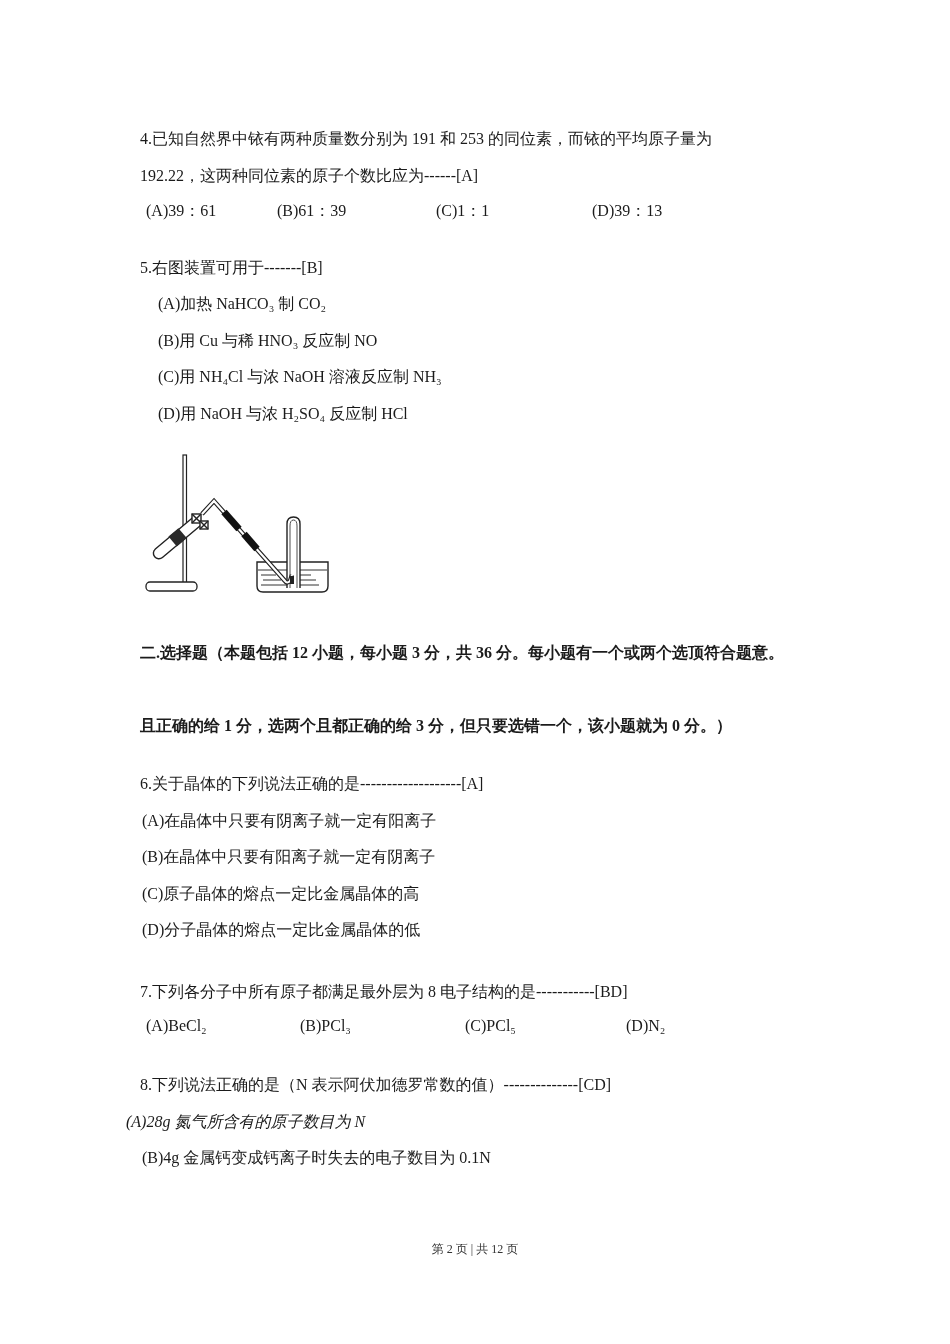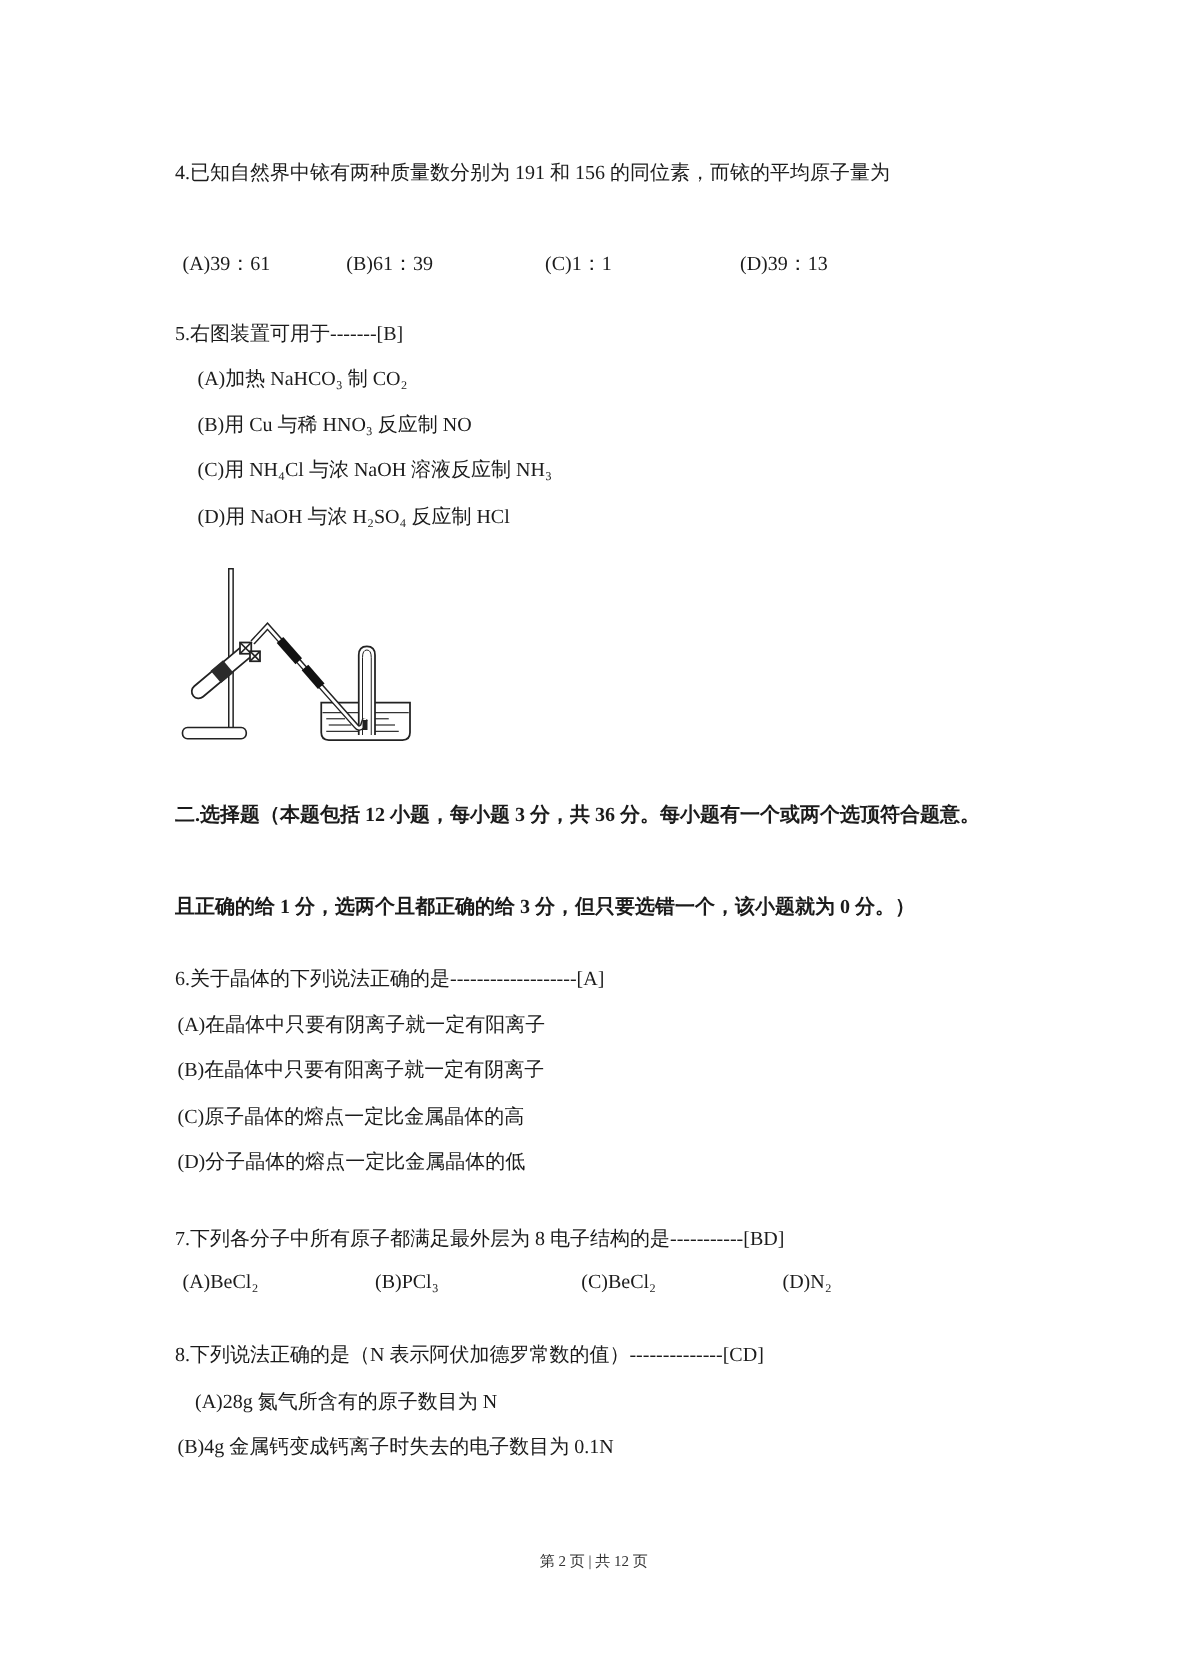--- a/index.html
+++ b/index.html
@@ -38,21 +38,22 @@
     position:absolute;
     left:140px; top:448px;
     width:220px; height:160px;
   }
 </style>
 </head>
 <body>
 
 <div class="page">
 
-  <div class="line" style="left:140px; top:128px;">4.已知自然界中铱有两种质量数分别为 191 和 156 的同位素，而铱的平均原子量为</div>
+  <div class="line" style="left:140px; top:128px;">4.已知自然界中铱有两种质量数分别为 191 和 253 的同位素，而铱的平均原子量为</div>
+  <div class="line" style="left:140px; top:165px;">192.22，这两种同位素的原子个数比应为------[A]</div>
   <div class="opt-row" style="left:146px; top:201px;">
     <span class="q4c1">(A)39：61</span>
     <span class="q4c2">(B)61：39</span>
     <span class="q4c3">(C)1：1</span>
     <span>(D)39：13</span>
   </div>
 
   <div class="line" style="left:140px; top:257px;">5.右图装置可用于-------[B]</div>
   <div class="line" style="left:158px; top:293px;">(A)加热 NaHCO₃ 制 CO₂</div>
   <div class="line" style="left:158px; top:330px;">(B)用 Cu 与稀 HNO₃ 反应制 NO</div>
@@ -116,23 +117,23 @@
   <div class="line" style="left:140px; top:773px;">6.关于晶体的下列说法正确的是-------------------[A]</div>
   <div class="line" style="left:142px; top:810px;">(A)在晶体中只要有阴离子就一定有阳离子</div>
   <div class="line" style="left:142px; top:846px;">(B)在晶体中只要有阳离子就一定有阴离子</div>
   <div class="line" style="left:142px; top:883px;">(C)原子晶体的熔点一定比金属晶体的高</div>
   <div class="line" style="left:142px; top:919px;">(D)分子晶体的熔点一定比金属晶体的低</div>
 
   <div class="line" style="left:140px; top:981px;">7.下列各分子中所有原子都满足最外层为 8 电子结构的是-----------[BD]</div>
   <div class="opt-row" style="left:146px; top:1017px;">
     <span class="q7c1">(A)BeCl₂</span>
     <span class="q7c2">(B)PCl₃</span>
-    <span class="q7c3">(C)BeCl₂</span>
+    <span class="q7c3">(C)PCl₅</span>
     <span>(D)N₂</span>
   </div>
 
   <div class="line" style="left:140px; top:1074px;">8.下列说法正确的是（N 表示阿伏加德罗常数的值）--------------[CD]</div>
-  <div class="line" style="left:156px; top:1111px;">(A)28g 氮气所含有的原子数目为 N</div>
+  <div class="line" style="left:126px; top:1111px;font-style:italic;">(A)28g 氮气所含有的原子数目为 N</div>
   <div class="line" style="left:142px; top:1147px;">(B)4g 金属钙变成钙离子时失去的电子数目为 0.1N</div>
 
   <div class="footer">第 2 页 | 共 12 页</div>
 
 </div>
 
 </body></html>

